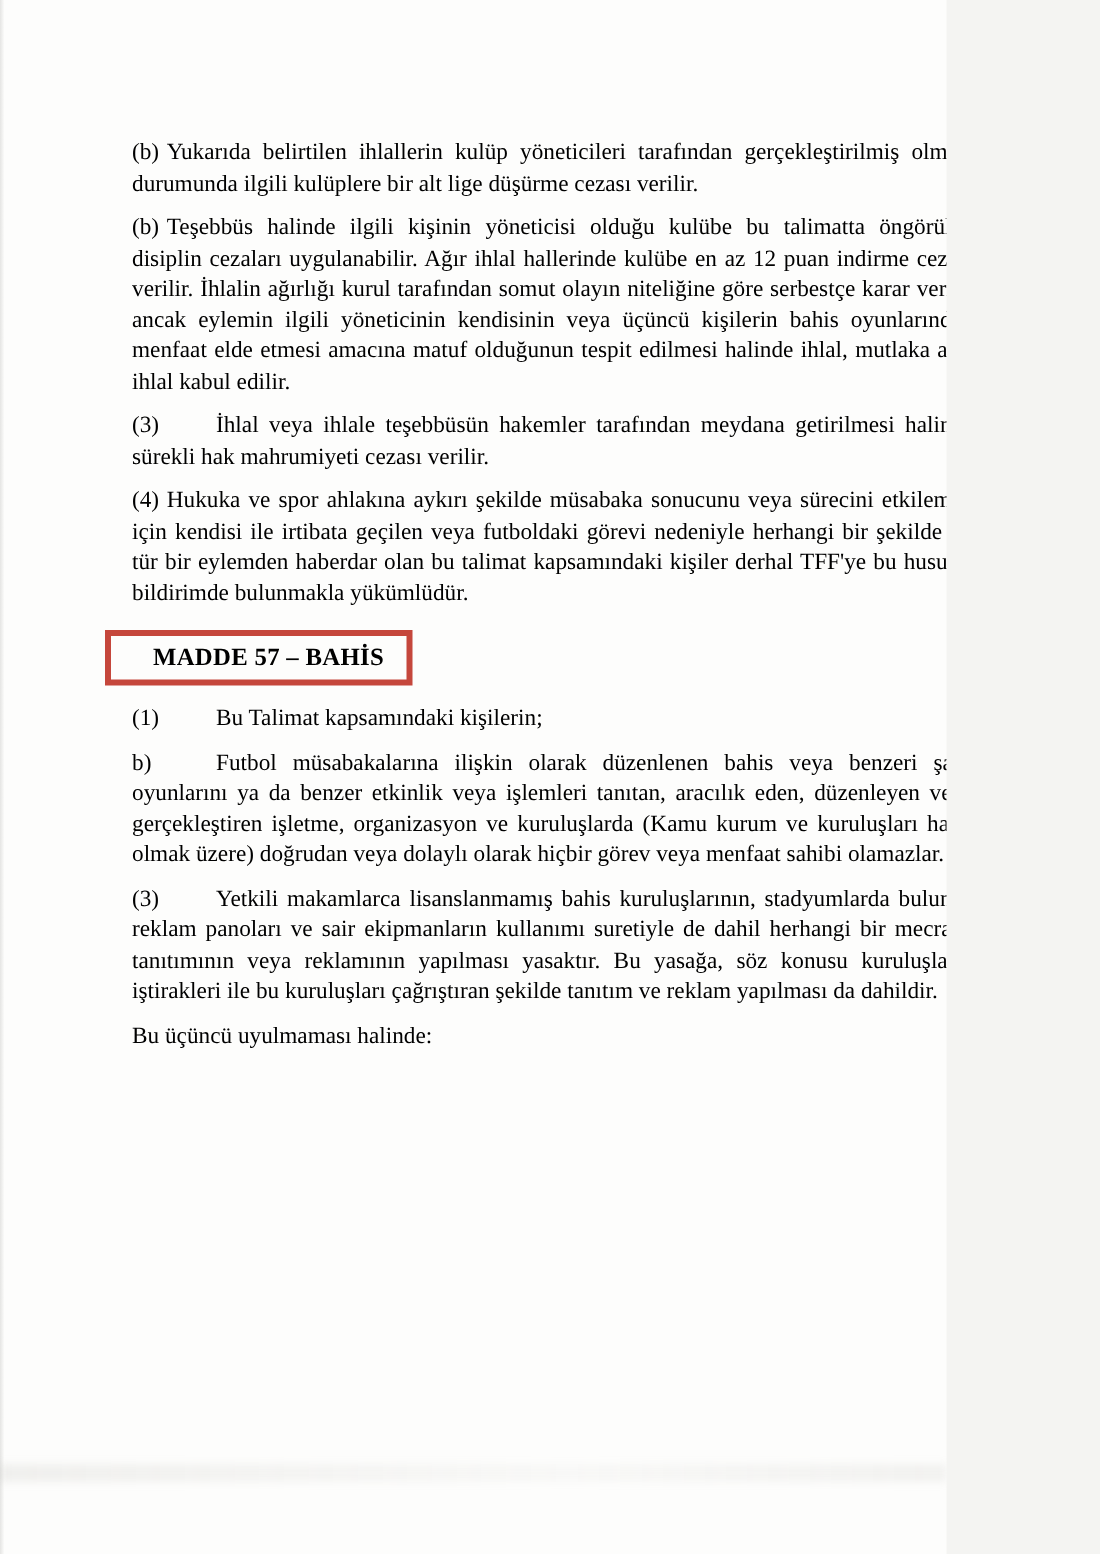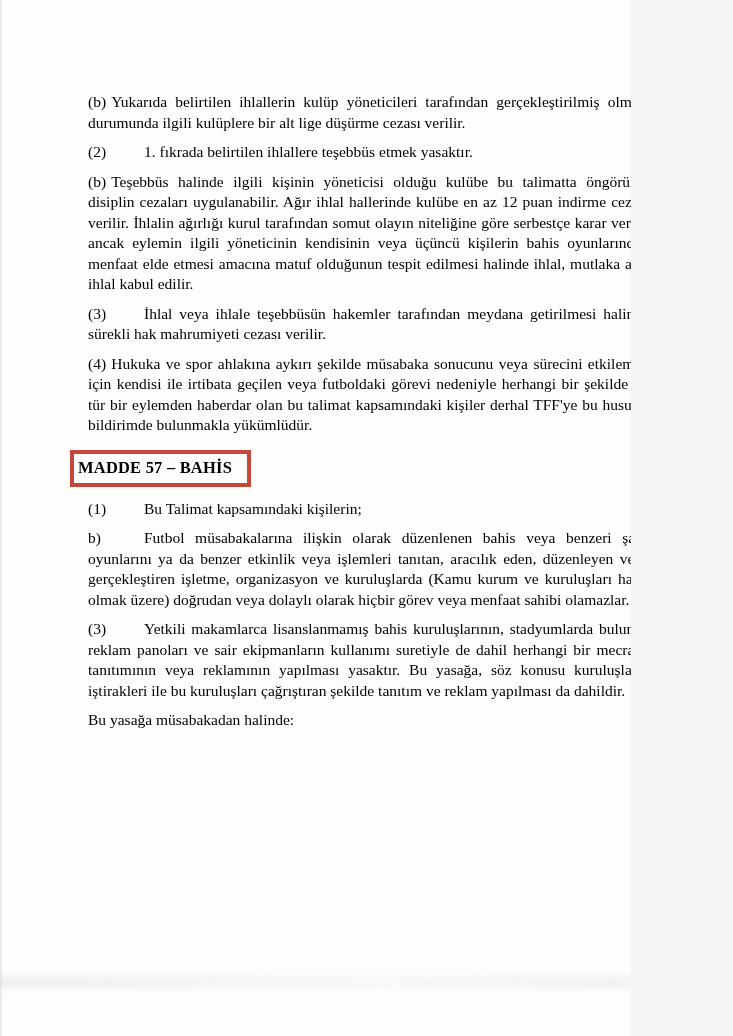--- a/index.html
+++ b/index.html
@@ -49,21 +49,21 @@
   .para .marker.tab {
     display: inline-block;
     width: 56px;
     margin-right: 0;
     text-align: left;
   }
   .heading-box {
     display: inline-block;
     border: 4px solid #c5473c;
     margin: 5px 0 12px -18px;
-    padding: 4px 15px 5px 4px;
+    padding: 4px 15px 5px 28px;
   }
   .heading {
     margin: 0;
     font-size: 16.5px;
     font-weight: bold;
     letter-spacing: 0.2px;
     white-space: nowrap;
   }
   .page-number {
     position: absolute;
@@ -78,21 +78,20 @@
 
 <div class="page">
   <div class="scan-edge-left"></div>
   <div class="scan-smudge-bottom"></div>
 
   <div class="content">
 
     <p class="para"><span class="marker">(b)</span><span>Yukarıda belirtilen ihlallerin kulüp yöneticileri tarafından gerçekleştirilmiş olması durumunda ilgili kulüplere bir alt lige düşürme cezası verilir.</span></p>
 
 
-    <p class="para"><span class="marker tab">(2)</span><span>1. fıkrada belirtilen ihlallere teşebbüs etmek yasaktır.</span></p>
 
 
     <p class="para"><span class="marker">(b)</span><span>Teşebbüs halinde ilgili kişinin yöneticisi olduğu kulübe bu talimatta öngörülen disiplin cezaları uygulanabilir. Ağır ihlal hallerinde kulübe en az 12 puan indirme cezası verilir. İhlalin ağırlığı kurul tarafından somut olayın niteliğine göre serbestçe karar verilir ancak eylemin ilgili yöneticinin kendisinin veya üçüncü kişilerin bahis oyunlarından menfaat elde etmesi amacına matuf olduğunun tespit edilmesi halinde ihlal, mutlaka ağır ihlal kabul edilir.</span></p>
 
     <p class="para"><span class="marker tab">(3)</span><span>İhlal veya ihlale teşebbüsün hakemler tarafından meydana getirilmesi halinde sürekli hak mahrumiyeti cezası verilir.</span></p>
 
     <p class="para"><span class="marker">(4)</span><span>Hukuka ve spor ahlakına aykırı şekilde müsabaka sonucunu veya sürecini etkilemek için kendisi ile irtibata geçilen veya futboldaki görevi nedeniyle herhangi bir şekilde bu tür bir eylemden haberdar olan bu talimat kapsamındaki kişiler derhal TFF'ye bu hususta bildirimde bulunmakla yükümlüdür.</span></p>
 
 
     <div class="heading-box">
@@ -100,18 +99,18 @@
     </div>
 
     <p class="para"><span class="marker tab">(1)</span><span>Bu Talimat kapsamındaki kişilerin;</span></p>
 
 
     <p class="para"><span class="marker tab">b)</span><span>Futbol müsabakalarına ilişkin olarak düzenlenen bahis veya benzeri şans oyunlarını ya da benzer etkinlik veya işlemleri tanıtan, aracılık eden, düzenleyen veya gerçekleştiren işletme, organizasyon ve kuruluşlarda (Kamu kurum ve kuruluşları hariç olmak üzere) doğrudan veya dolaylı olarak hiçbir görev veya menfaat sahibi olamazlar.</span></p>
 
 
     <p class="para"><span class="marker tab">(3)</span><span>Yetkili makamlarca lisanslanmamış bahis kuruluşlarının, stadyumlarda bulunan reklam panoları ve sair ekipmanların kullanımı suretiyle de dahil herhangi bir mecrada tanıtımının veya reklamının yapılması yasaktır. Bu yasağa, söz konusu kuruluşların iştirakleri ile bu kuruluşları çağrıştıran şekilde tanıtım ve reklam yapılması da dahildir.</span></p>
 
-    <p class="para"><span>Bu yasağa müsabakadan halinde:</span></p>
+    <p class="para"><span>Bu üçüncü uyulmaması halinde:</span></p>
 
   </div>
 
   <div class="page-number">20</div>
 </div>
 
 </body></html>

